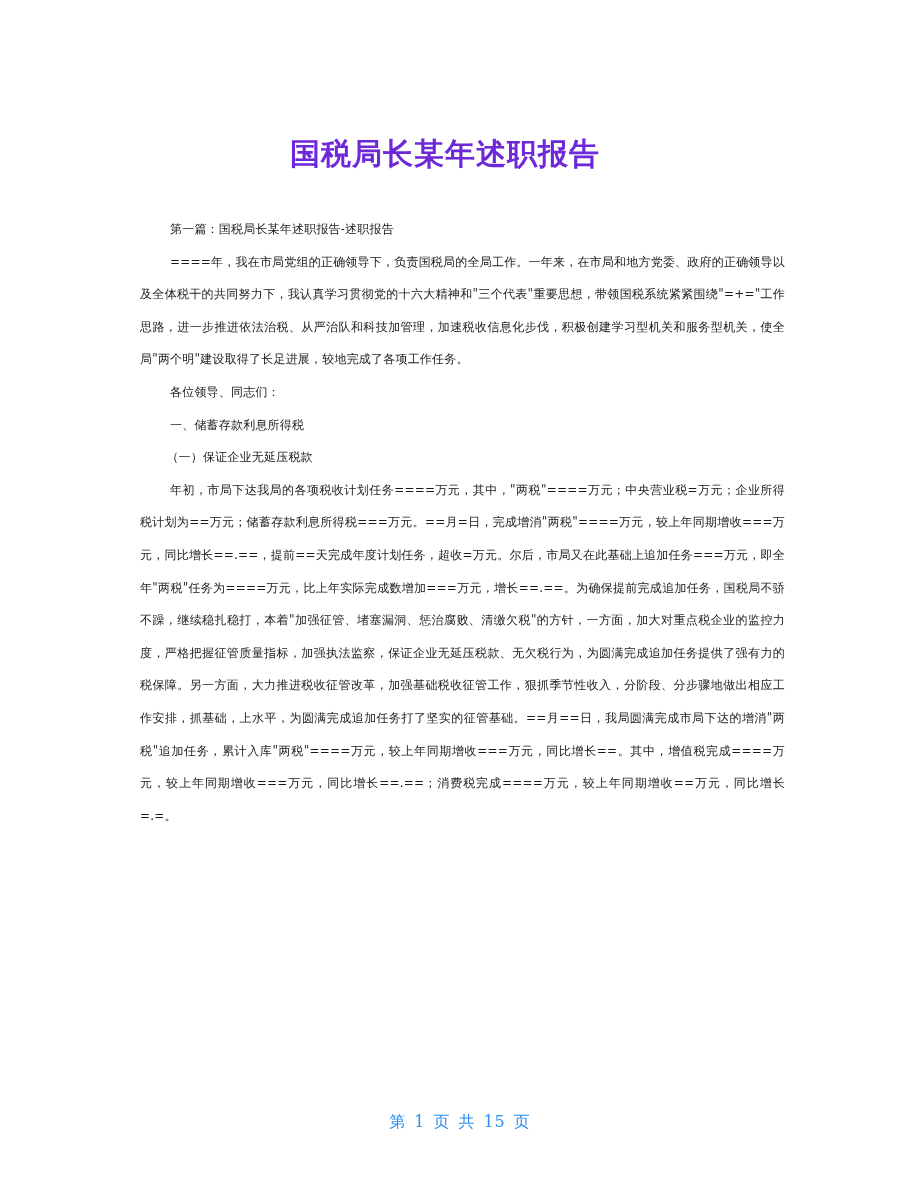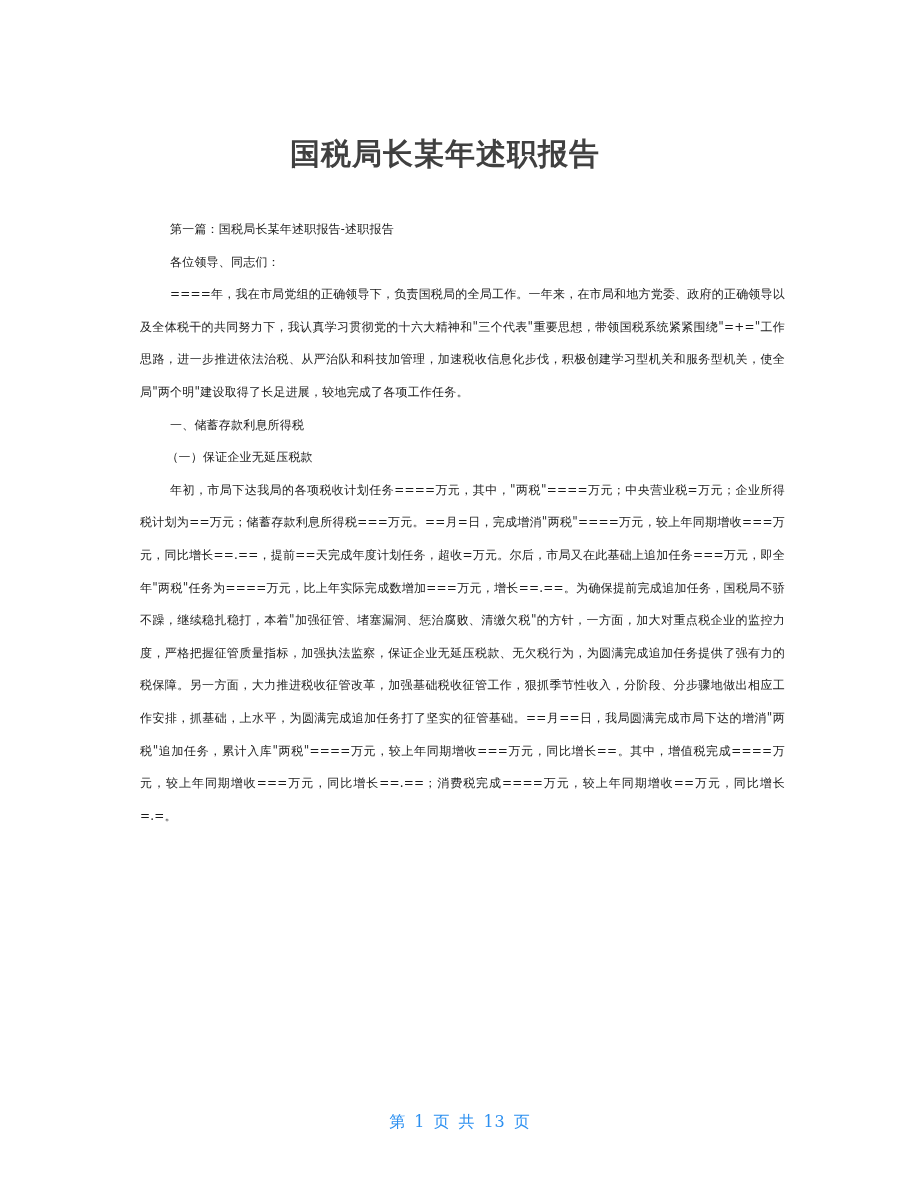--- a/index.html
+++ b/index.html
@@ -23,21 +23,21 @@
     }
     .title {
       position: absolute;
       top: 112px;
       left: 0;
       width: 890px;
       text-align: center;
       font-family: "DejaVu Sans", "Liberation Sans", sans-serif;
       font-weight: bold;
       font-size: 30px;
-      color: #404040;
+      color: #6d28d9;
       letter-spacing: 1px;
       line-height: 44px;
     }
     .body-text {
       position: absolute;
       top: 213px;
       left: 140px;
       width: 645px;
       font-size: 12px;
       line-height: 32.6px;
@@ -63,23 +63,23 @@
     .footer span { margin: 0 4px; }
   </style>
 </head>
 <body>
 
 <div class="page">
   <h1 class="title">国税局长某年述职报告</h1>
 
   <div class="body-text">
     <p class="p">第一篇：国税局长某年述职报告-述职报告</p>
+    <p class="p">====年，我在市局党组的正确领导下，负责国税局的全局工作。一年来，在市局和地方党委、政府的正确领导以及全体税干的共同努力下，我认真学习贯彻党的十六大精神和"三个代表"重要思想，带领国税系统紧紧围绕"=+="工作思路，进一步推进依法治税、从严治队和科技加管理，加速税收信息化步伐，积极创建学习型机关和服务型机关，使全局"两个明"建设取得了长足进展，较地完成了各项工作任务。</p>
     <p class="p">各位领导、同志们：</p>
-    <p class="p">====年，我在市局党组的正确领导下，负责国税局的全局工作。一年来，在市局和地方党委、政府的正确领导以及全体税干的共同努力下，我认真学习贯彻党的十六大精神和"三个代表"重要思想，带领国税系统紧紧围绕"=+="工作思路，进一步推进依法治税、从严治队和科技加管理，加速税收信息化步伐，积极创建学习型机关和服务型机关，使全局"两个明"建设取得了长足进展，较地完成了各项工作任务。</p>
     <p class="p">一、储蓄存款利息所得税</p>
     <p class="p heading-sub">（一）保证企业无延压税款</p>
     <p class="p">年初，市局下达我局的各项税收计划任务====万元，其中，"两税"====万元；中央营业税=万元；企业所得税计划为==万元；储蓄存款利息所得税===万元。==月=日，完成增消"两税"====万元，较上年同期增收===万元，同比增长==.==，提前==天完成年度计划任务，超收=万元。尔后，市局又在此基础上追加任务===万元，即全年"两税"任务为====万元，比上年实际完成数增加===万元，增长==.==。为确保提前完成追加任务，国税局不骄不躁，继续稳扎稳打，本着"加强征管、堵塞漏洞、惩治腐败、清缴欠税"的方针，一方面，加大对重点税企业的监控力度，严格把握征管质量指标，加强执法监察，保证企业无延压税款、无欠税行为，为圆满完成追加任务提供了强有力的税保障。另一方面，大力推进税收征管改革，加强基础税收征管工作，狠抓季节性收入，分阶段、分步骤地做出相应工作安排，抓基础，上水平，为圆满完成追加任务打了坚实的征管基础。==月==日，我局圆满完成市局下达的增消"两税"追加任务，累计入库"两税"====万元，较上年同期增收===万元，同比增长==。其中，增值税完成====万元，较上年同期增收===万元，同比增长==.==；消费税完成====万元，较上年同期增收==万元，同比增长=.=。</p>
   </div>
 
   <div class="footer">
-    <span>第</span><span>1</span><span>页</span><span>共</span><span>13</span><span>页</span>
+    <span>第</span><span>1</span><span>页</span><span>共</span><span>15</span><span>页</span>
   </div>
 </div>
 
 </body></html>

